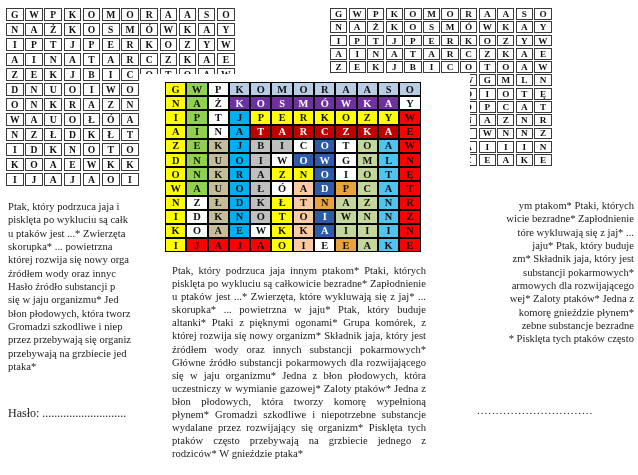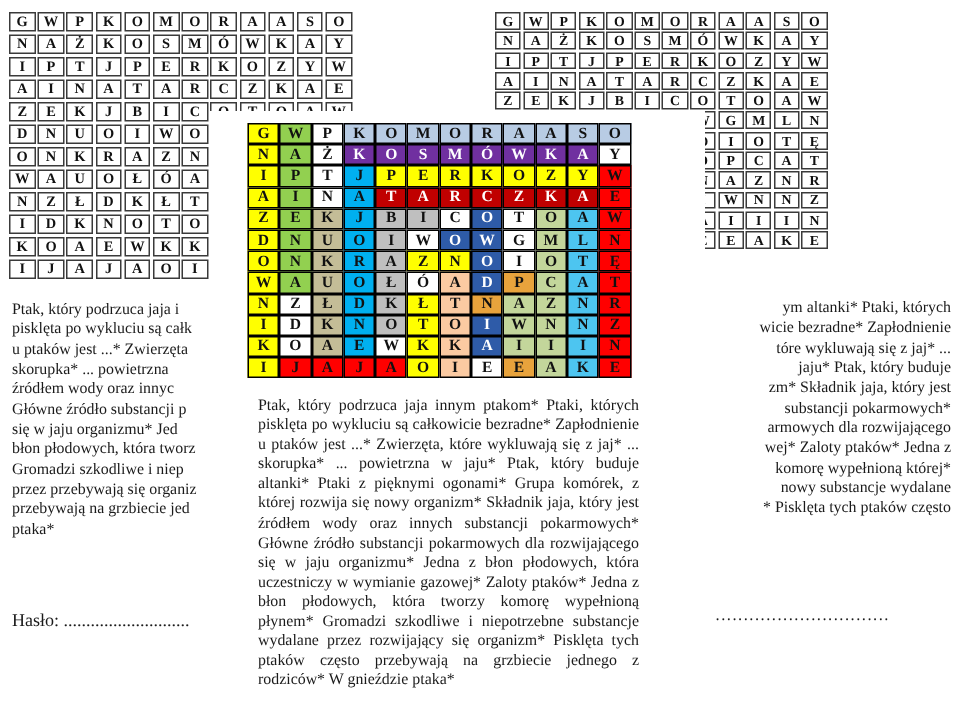--- a/index.html
+++ b/index.html
@@ -486,41 +486,42 @@
     <div class="cell" style="background: rgb(195, 214, 155);">A</div>
     <div class="cell" style="background: rgb(77, 197, 240);">K</div>
     <div class="cell" style="background: rgb(255, 0, 0);">E</div>
   </div>
 
 <div id="clue-left">
     <div class="line">Ptak, który podrzuca jaja i</div>
     <div class="line">pisklęta po wykluciu są całk</div>
     <div class="line">u ptaków jest ...* Zwierzęta</div>
     <div class="line">skorupka* ... powietrzna</div>
+    <div class="line">której rozwija się nowy orga</div>
     <div class="line">źródłem wody oraz innyc</div>
-    <div class="line">Główne źródło substancji p</div>
+    <div class="line">Hasło źródło substancji p</div>
     <div class="line">się w jaju organizmu* Jed</div>
     <div class="line">błon płodowych, która tworz</div>
     <div class="line">Gromadzi szkodliwe i niep</div>
     <div class="line">przez przebywają się organiz</div>
     <div class="line">przebywają na grzbiecie jed</div>
     <div class="line">ptaka*</div>
   </div>
 
 <div id="clue-right">
-    <div class="line">ym altanki* Ptaki, których</div>
+    <div class="line">ym ptakom* Ptaki, których</div>
     <div class="line">wicie bezradne* Zapłodnienie</div>
     <div class="line">tóre wykluwają się z jaj* ...</div>
     <div class="line">jaju* Ptak, który buduje</div>
     <div class="line">zm* Składnik jaja, który jest</div>
     <div class="line">substancji pokarmowych*</div>
     <div class="line">armowych dla rozwijającego</div>
     <div class="line">wej* Zaloty ptaków* Jedna z</div>
-    <div class="line">komorę wypełnioną której*</div>
-    <div class="line">nowy substancje wydalane</div>
+    <div class="line">komorę gnieździe płynem*</div>
+    <div class="line">zebne substancje bezradne</div>
     <div class="line">* Pisklęta tych ptaków często</div>
   </div>
 
 <div id="clue-center">Ptak, który podrzuca jaja innym ptakom* Ptaki, których pisklęta po wykluciu są całkowicie bezradne* Zapłodnienie u ptaków jest ...* Zwierzęta, które wykluwają się z jaj* ... skorupka* ... powietrzna w jaju* Ptak, który buduje altanki* Ptaki z pięknymi ogonami* Grupa komórek, z której rozwija się nowy organizm* Składnik jaja, który jest źródłem wody oraz innych substancji pokarmowych* Główne źródło substancji pokarmowych dla rozwijającego się w jaju organizmu* Jedna z błon płodowych, która uczestniczy w wymianie gazowej* Zaloty ptaków* Jedna z błon płodowych, która tworzy komorę wypełnioną płynem* Gromadzi szkodliwe i niepotrzebne substancje wydalane przez rozwijający się organizm* Pisklęta tych ptaków często przebywają na grzbiecie jednego z rodziców* W gnieździe ptaka*</div>
 
 <div id="haslo-left">
   <span>Hasło:</span>
   <span>............................</span>
 </div>
 

